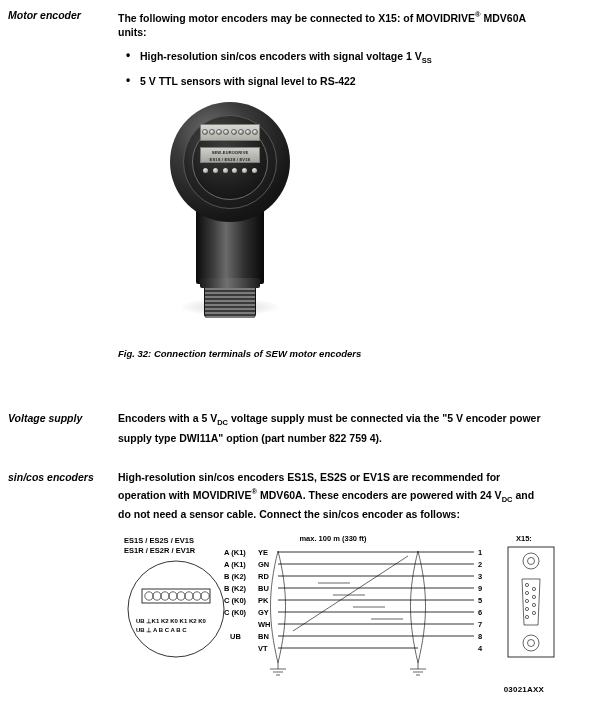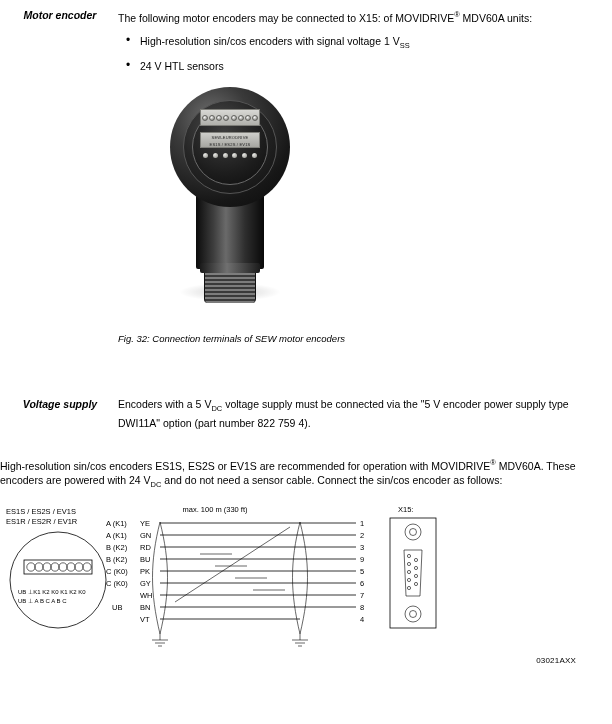--- a/index.html
+++ b/index.html
@@ -29,27 +29,27 @@
   }
   .label-col {
     width: 118px;
     flex: 0 0 118px;
     padding-left: 8px;
     padding-right: 6px;
     font-style: italic;
     font-weight: bold;
     font-size: 10.5px;
     line-height: 14px;
-    text-align: center;
   }
   .body-col {
     flex: 1 1 auto;
-    padding-right: 36px;
+    padding-right: 68px;
     line-height: 14.5px;
     font-size: 10.5px;
+    font-weight: bold;
   }
   p { margin: 0 0 9px 0; }
   sup { font-size: 7.5px; vertical-align: super; }
   sub { font-size: 7.5px; vertical-align: sub; }
   .bullets {
     margin: 5px 0 8px 0;
     padding: 0;
     list-style: none;
   }
   .bullets li {
@@ -206,21 +206,21 @@
 
 <div class="page">
 
   <div class="row">
     <div class="label-col">Motor encoder</div>
     <div class="body-col">
       <p><span>The following motor encoders may be connected to X15: of MOVIDRIVE</span><sup>®</sup><span> MDV60A units:</span></p>
 
       <ul class="bullets">
         <li><span>High-resolution sin/cos encoders with signal voltage 1 V</span><sub>SS</sub></li>
-        <li><span>24 V HTL sensors</span></li>
+        <li><span>5 V TTL sensors with signal level to RS-422</span></li>
       </ul>
 
       <div class="photo-wrap">
         <div class="encoder">
           <div class="enc-shadow"></div>
           <div class="enc-neck"></div>
           <div class="enc-collar"></div>
           <div class="enc-thread"></div>
           <div class="enc-head">
             <div class="enc-head-inner"></div>
@@ -256,20 +256,21 @@
   </div>
 
   <div class="row" style="margin-top:36px;">
     <div class="label-col">Voltage supply</div>
     <div class="body-col">
       <p><span>Encoders with a 5 V</span><sub>DC</sub><span> voltage supply must be connected via the "5 V encoder power supply type DWI11A" option (part number 822 759 4).</span></p>
     </div>
   </div>
 
   <div class="row" style="margin-top:16px;">
+    <div class="label-col">sin/cos encoders</div>
     <div class="body-col">
       <p><span>High-resolution sin/cos encoders ES1S, ES2S or EV1S are recommended for operation with MOVIDRIVE</span><sup>®</sup><span> MDV60A. These encoders are powered with 24 V</span><sub>DC</sub><span> and do not need a sensor cable. Connect the sin/cos encoder as follows:</span></p>
 
       <div class="diagram-wrap">
         <svg class="diagram" width="450" height="150" viewBox="0 0 450 150">
 
           <text class="d-txt" x="6" y="12">ES1S / ES2S / EV1S</text>
           <text class="d-txt" x="6" y="22">ES1R / ES2R / EV1R</text>
 
           <circle cx="58" cy="78" r="48" class="d-line"></circle>

